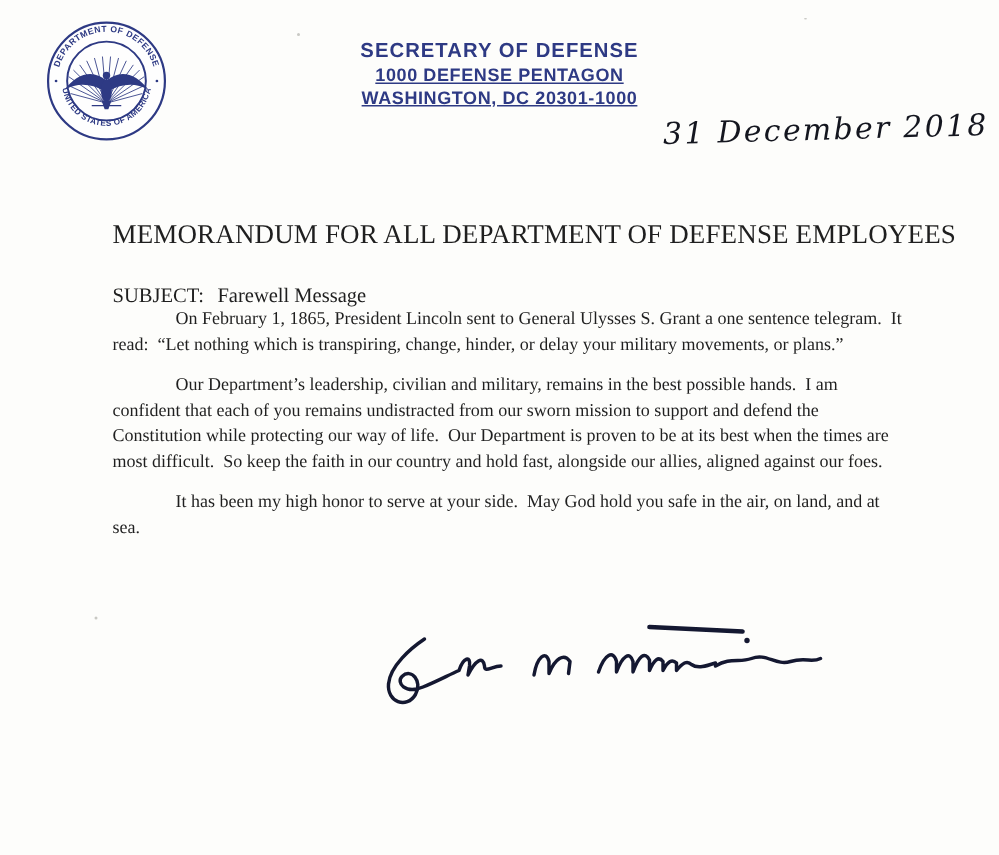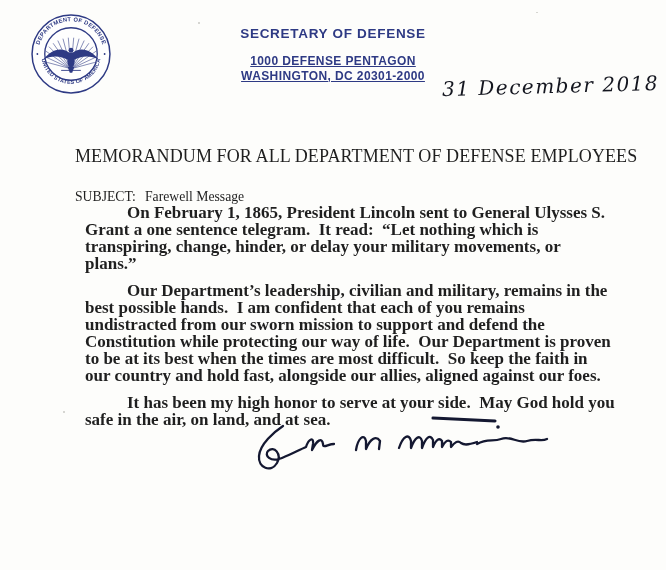--- a/index.html
+++ b/index.html
@@ -15,21 +15,21 @@
 
   
   .seal { position: absolute; left: 30px; top: 13px; }
   .letterhead {
     position: absolute; left: 0; right: 0; top: 26px;
     text-align: center;
     font-family: "Liberation Sans", sans-serif;
     font-weight: bold;
     color: #2e3a84;
   }
-  .lh1 { font-size: 13.5px; letter-spacing: 0.7px; margin-bottom: 13px; }
+  .lh1 { font-size: 13.5px; letter-spacing: 0.7px; margin-bottom: 2px; }
   .lh2 { font-size: 12px;  letter-spacing: 0.4px; line-height: 14.5px; text-decoration: underline; }
 
   
   .hand-date {
     position: absolute; left: 442px; top: 74px;
     font-family: "DejaVu Serif", serif;
     font-style: italic;
     font-size: 20px;
     letter-spacing: 1.5px;
     color: #14161f;
@@ -39,22 +39,22 @@
 
   
   .memo-heading {
     position: absolute; left: 75px; top: 146px;
     font-size: 18px; letter-spacing: 0.1px;
   }
   .subject-line { position: absolute; left: 75px; top: 179px; font-size: 13.7px; margin-top: 10px; }
   .subject-line .subject-value { margin-left: 9px; }
 
   .body-text {
-    position: absolute; left: 85px; top: 204px; width: 531px;
-    font-size: 17px; line-height: 17px; font-weight: bold;
+    position: absolute; left: 75px; top: 204px; width: 531px;
+    font-size: 12px; line-height: 17px;
   }
   .body-text p {
     margin: 0 0 10px 0;
     text-indent: 42px;
     white-space: pre-wrap;
   }
 
   
   .signature { position: absolute; left: 247px; top: 406px; }
 
@@ -110,21 +110,21 @@
       <circle cx="50" cy="45.5" r="3"></circle>
       <path d="M50,48 C46,50 45,56 46,62 C47,68 53,68 54,62 C55,56 54,50 50,48 Z"></path>
       <path d="M46,66 L54,66 L51.5,73 L48.5,73 Z"></path>
       <path d="M38,70 L62,70" stroke="#2e3a84" stroke-width="1.1" fill="none"></path>
     </g>
   </svg>
 
   <div class="letterhead">
     <div class="lh1">SECRETARY OF DEFENSE</div>
     <div class="lh2">1000 DEFENSE PENTAGON</div>
-    <div class="lh2">WASHINGTON, DC 20301-2000</div>
+    <div class="lh2">WASHINGTON, DC 20301-1000</div>
   </div>
 
   <div class="hand-date">31 December 2018</div>
 
   <div class="memo-heading">MEMORANDUM FOR ALL DEPARTMENT OF DEFENSE EMPLOYEES</div>
 
   <div class="subject-line">
     <span>SUBJECT:</span><span class="subject-value">Farewell Message</span>
   </div>
 

